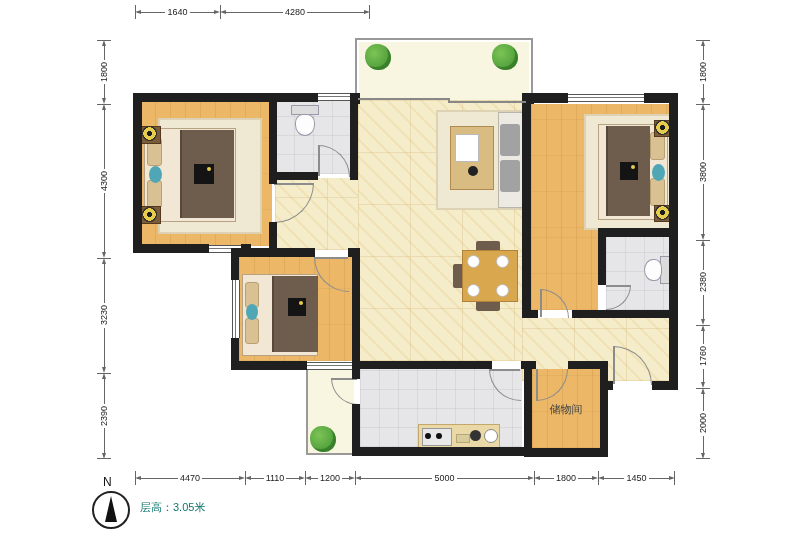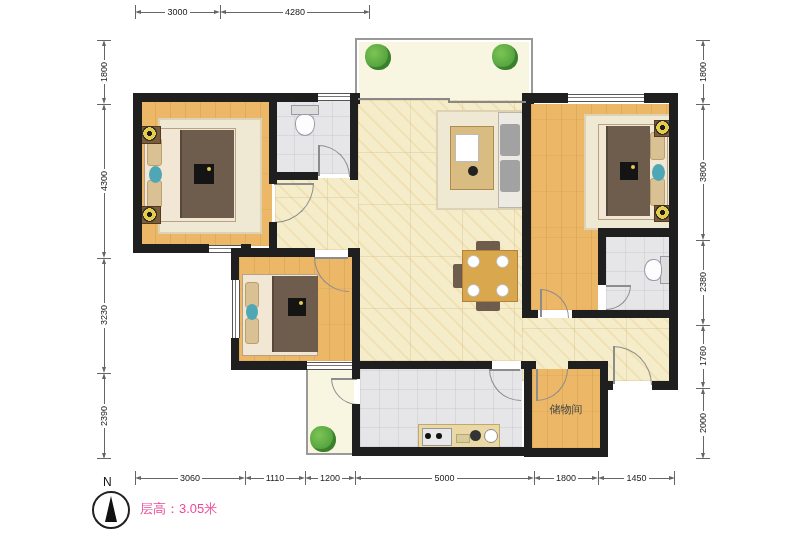--- a/index.html
+++ b/index.html
@@ -75,41 +75,41 @@
 </head>
 <body>
 
 <div class="canvas">
 
   <div class="dstrip" style="left:135px;top:5px;width:545px;height:14px;">
     <div class="ds" style="width:85px">
         <span class="tick t-l"></span>
         <span class="arr a-l"></span>
         <span class="ln"></span>
-        <span class="lab">3000</span>
+        <span class="lab">1640</span>
         <span class="ln"></span>
         <span class="arr a-r"></span>
       </div>
     <div class="ds" style="width:150px">
         <span class="tick t-l"></span>
         <span class="arr a-l"></span>
         <span class="ln"></span>
         <span class="lab">4280</span>
         <span class="ln"></span>
         <span class="arr a-r"></span>
         <span class="tick t-r"></span>
       </div>
   </div>
 
   <div class="dstrip" style="left:135px;top:471px;width:540px;height:14px;">
     <div class="ds" style="width:110px">
         <span class="tick t-l"></span>
         <span class="arr a-l"></span>
         <span class="ln"></span>
-        <span class="lab">3060</span>
+        <span class="lab">4470</span>
         <span class="ln"></span>
         <span class="arr a-r"></span>
       </div>
     <div class="ds" style="width:60px">
         <span class="tick t-l"></span>
         <span class="arr a-l"></span>
         <span class="ln"></span>
         <span class="lab">1110</span>
         <span class="ln"></span>
         <span class="arr a-r"></span>
@@ -369,20 +369,20 @@
 
   <div class="abs" style="left:418px;top:424px;width:80px;height:23px;background:#ead9a6;border:1px solid #c3a86d;z-index:3;"></div>
   <div class="abs" style="left:422px;top:428px;width:28px;height:16px;background:#e8e8e8;border:1px solid #999;z-index:3;"></div>
   <div class="abs" style="left:425px;top:433px;width:6px;height:6px;background:#111;border-radius:50%;z-index:4;"></div>
   <div class="abs" style="left:436px;top:433px;width:6px;height:6px;background:#111;border-radius:50%;z-index:4;"></div>
   <div class="abs" style="left:456px;top:434px;width:12px;height:7px;background:#d8cc9c;border:1px solid #b5a878;z-index:4;"></div>
   <div class="abs" style="left:470px;top:430px;width:11px;height:11px;background:#333;border-radius:50%;z-index:4;"></div>
   <div class="abs" style="left:484px;top:429px;width:12px;height:12px;background:#fff;border:1px solid #888;border-radius:50%;z-index:4;"></div>
 
   <div class="lbl" style="left:532px;top:402px;width:68px;text-align:center;font-size:11px;">储物间</div>
-  <div class="lbl" style="left:140px;top:500px;font-size:13px;color:#ec4899;">层高：3.05米</div>
+  <div class="lbl" style="left:140px;top:500px;font-size:11px;color:#0f766e;">层高：3.05米</div>
 
   <div class="lbl" style="left:103px;top:475px;font-size:12px;color:#111;">N</div>
   <div class="compass" style="left:92px;top:491px;">
     <div class="needle"></div>
   </div>
 
 </div>
 
 </body></html>

